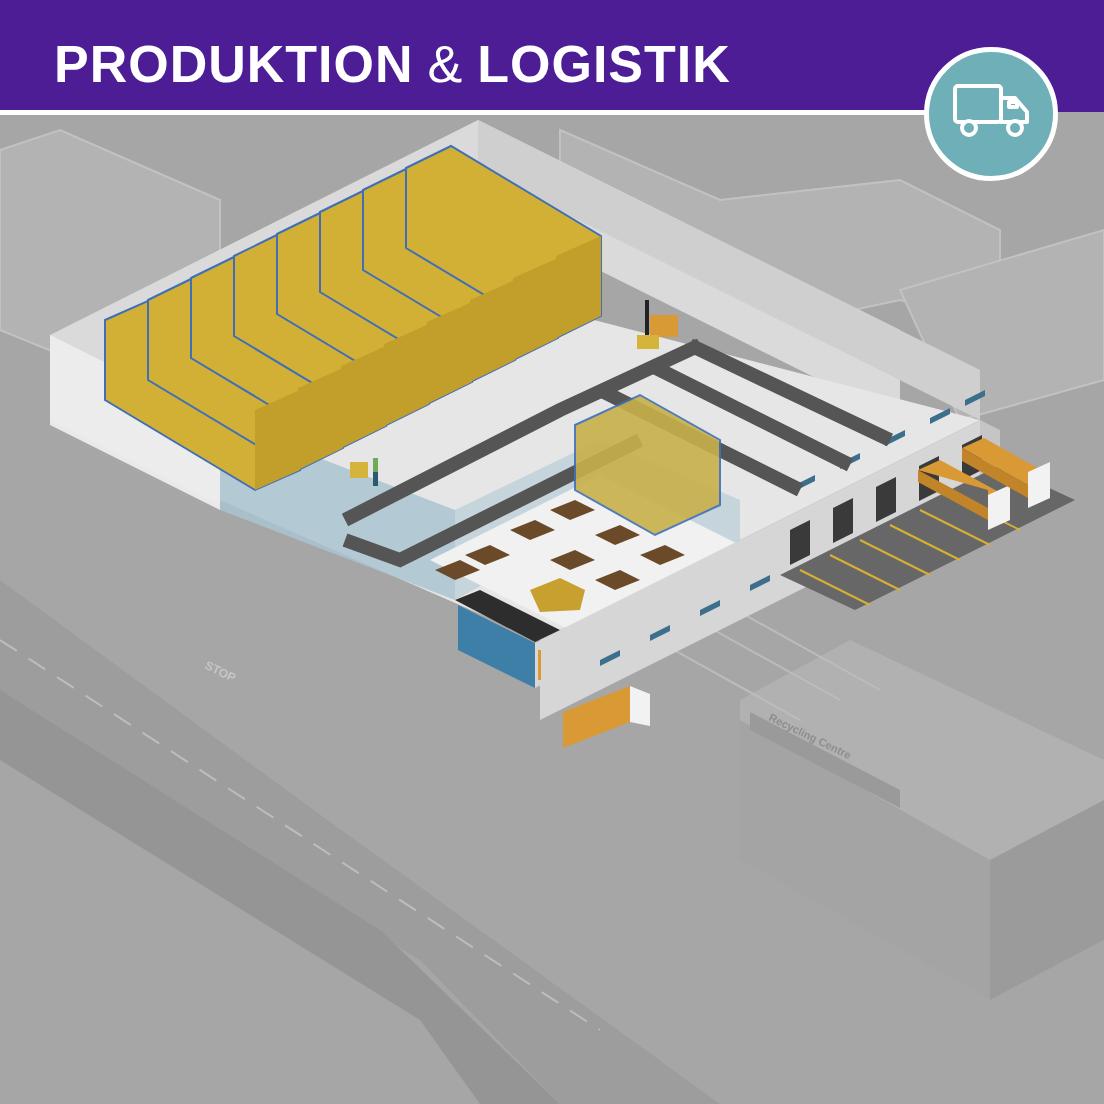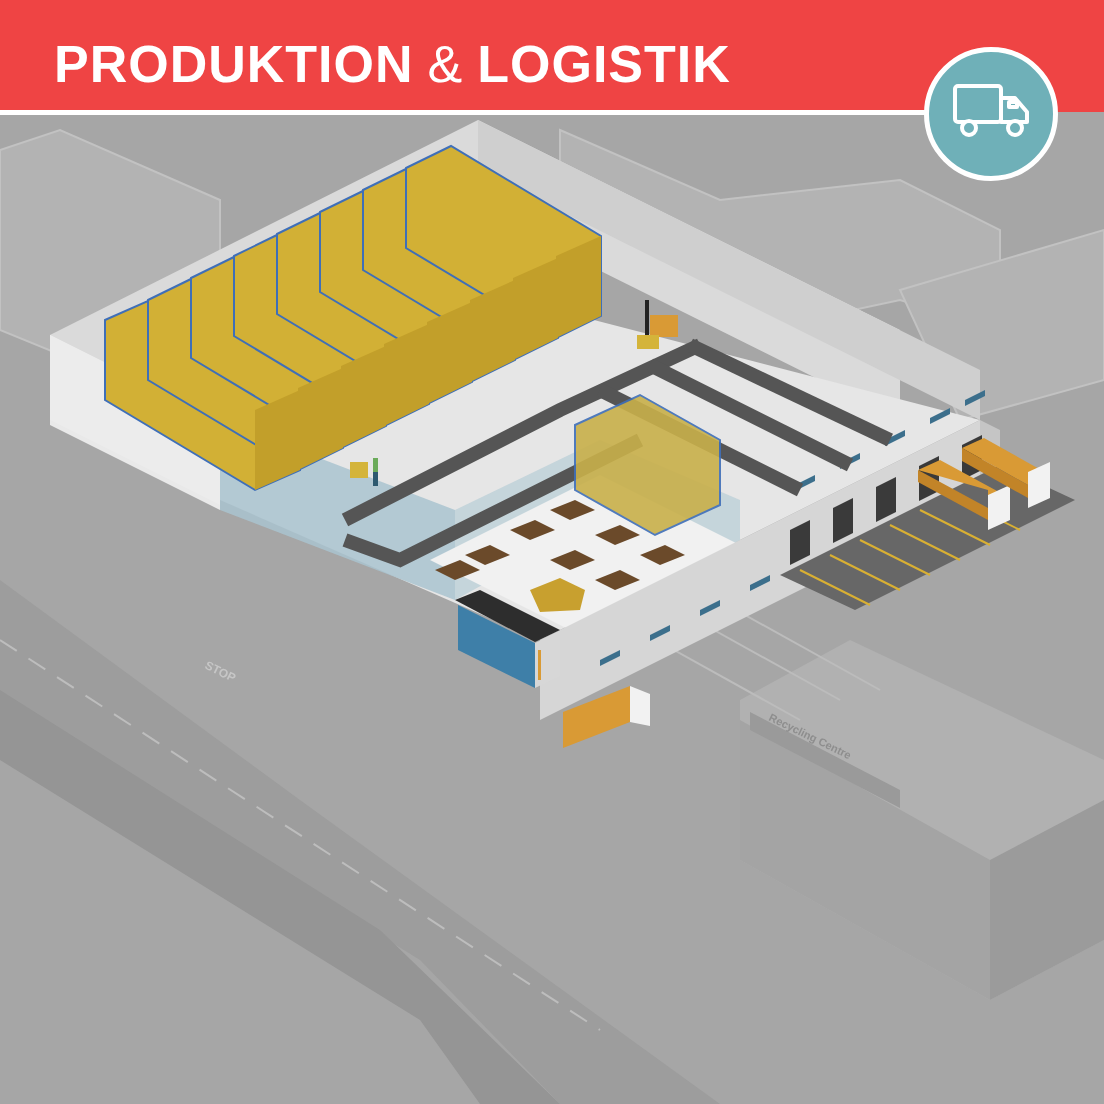--- a/index.html
+++ b/index.html
@@ -1,18 +1,18 @@
 <!DOCTYPE html>
 <html><head>
 <meta charset="utf-8">
 <style>
   html,body{margin:0;padding:0;}
   body{width:1104px;height:1104px;overflow:hidden;background:#a9a9a9;font-family:"Liberation Sans",sans-serif;position:relative;}
   .scene{position:absolute;left:0;top:0;width:1104px;height:1104px;}
-  .header{position:absolute;left:0;top:0;width:1104px;height:112px;background:#ef4444;}
+  .header{position:absolute;left:0;top:0;width:1104px;height:112px;background:#4c1d95;}
   .title{position:absolute;left:54px;top:38px;font-size:52px;color:#fff;letter-spacing:1px;white-space:nowrap;line-height:1;font-family:"Liberation Sans",sans-serif;}
   .title .b{font-weight:bold;}
   .title .amp{font-weight:normal;margin:0 14px;}
   .rule{position:absolute;left:0;top:110px;width:940px;height:5px;background:#fff;}
   .badge{position:absolute;left:924px;top:47px;width:124px;height:124px;border-radius:50%;background:#6fb0b8;border:5px solid #fff;box-sizing:content-box;}
   .badge svg{position:absolute;left:22px;top:30px;}
 </style>
 </head>
 <body>
 

